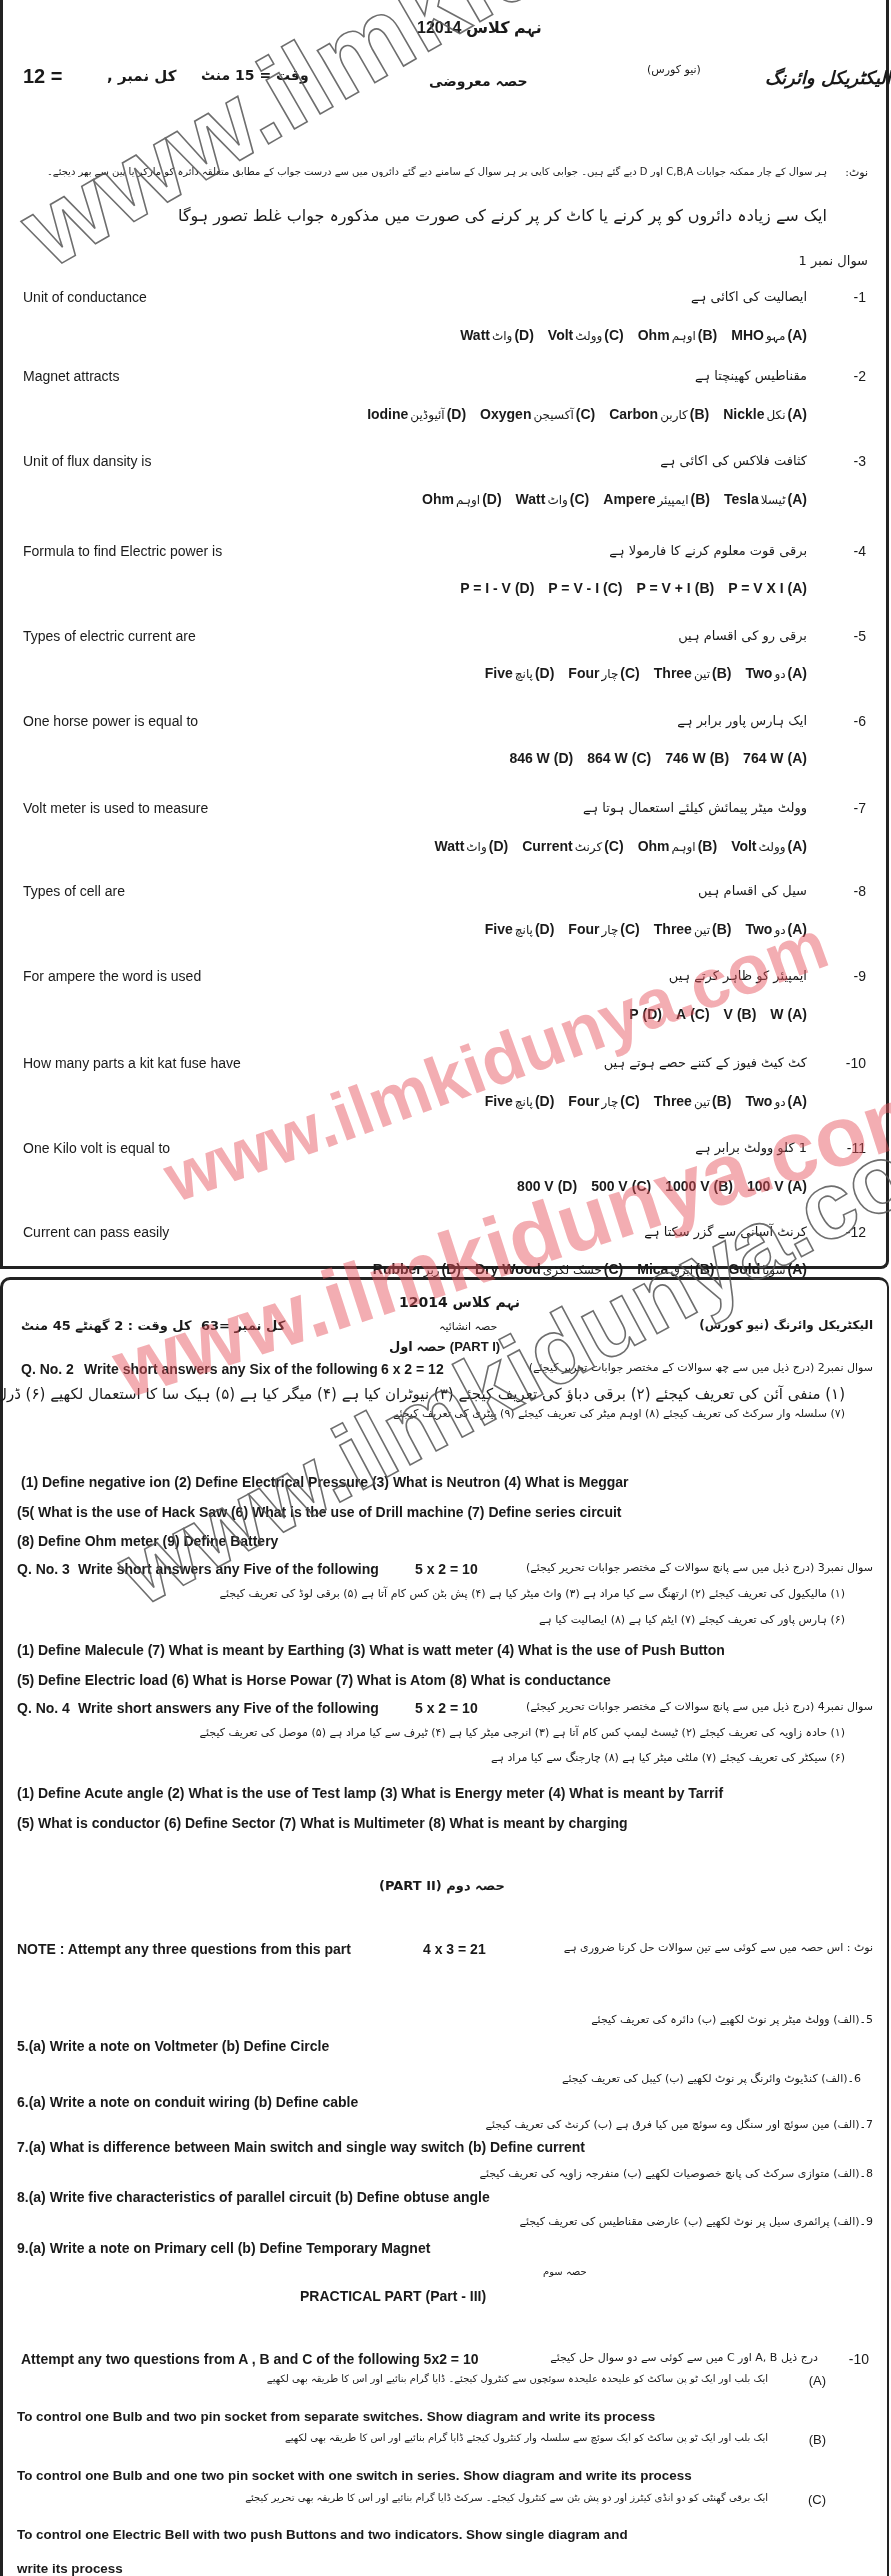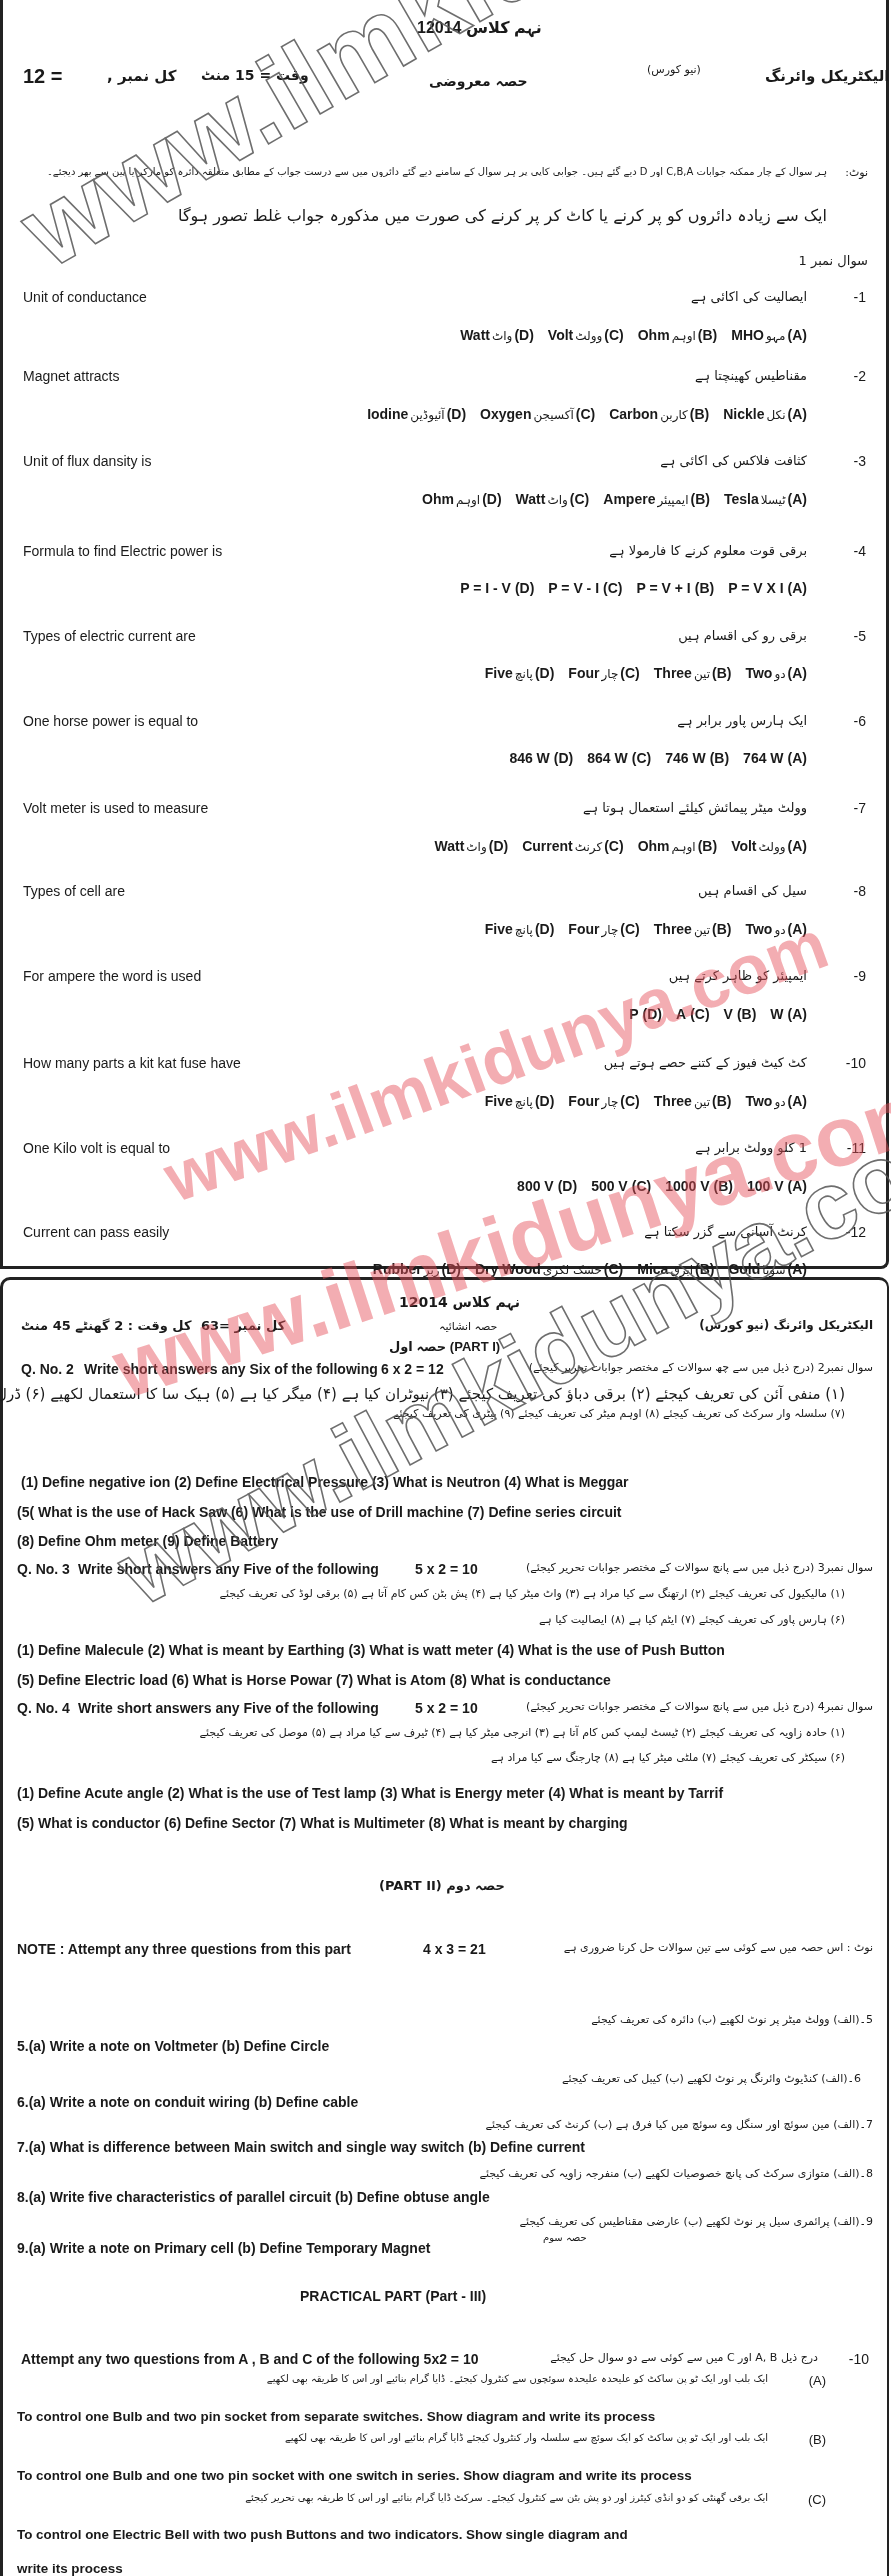--- a/index.html
+++ b/index.html
@@ -29,21 +29,21 @@
 
 <div class="page page1">
 
   <div class="abs bold" style="left:414px;top:18px;font-size:16px;">نہم کلاس 12014</div>
 
   <div class="abs bold" style="left:20px;top:65px;font-size:20px;">12 =</div>
   <div class="abs urdu bold" style="left:104px;top:67px;font-size:15px;">کل نمبر ,</div>
   <div class="abs urdu bold" style="left:198px;top:67px;font-size:14px;">وقت = 15 منٹ</div>
   <div class="abs urdu bold" style="left:426px;top:73px;font-size:14px;">حصہ معروضی</div>
   <div class="abs urdu" style="left:644px;top:63px;font-size:11px;">(نیو کورس)</div>
-  <div class="abs urdu bold" style="left:762px;top:67px;font-size:15px;">الیکٹریکل وائرنگ</div>
+  <div class="abs urdu bold" style="left:762px;top:67px;font-size:18px;font-style:italic;">الیکٹریکل وائرنگ</div>
 
   <div class="abs urdu" style="right:18px;top:166px;font-size:11px;">نوٹ:</div>
   <div class="abs urdu" style="right:59px;top:166px;font-size:10px;width:812px;text-align:right;overflow:hidden;">ہر سوال کے چار ممکنہ جوابات C,B,A اور D دیے گئے ہیں۔ جوابی کاپی پر ہر سوال کے سامنے دیے گئے دائروں میں سے درست جواب کے مطابق متعلقہ دائرہ کو مارکر یا پین سے بھر دیجئے۔</div>
   <div class="abs urdu" style="right:59px;top:206px;font-size:16px;">ایک سے زیادہ دائروں کو پر کرنے یا کاٹ کر پر کرنے کی صورت میں مذکورہ جواب غلط تصور ہوگا</div>
 
   <div class="abs urdu" style="right:18px;top:253px;font-size:13px;">سوال نمبر 1</div>
 
   <div id="mcq-container">
       <div class="abs en" style="left: 20px; top: 289px;">Unit of conductance</div>
       <div class="abs urdu" style="right: 79px; top: 289px;">ایصالیت کی اکائی ہے</div>
@@ -118,21 +118,21 @@
   <div class="abs bold" style="left:18px;top:194px;font-size:14px;">(1) Define negative ion   (2) Define Electrical Pressure    (3) What is Neutron  (4)  What is Meggar</div>
   <div class="abs bold" style="left:14px;top:224px;font-size:14px;">(5( What is the use of Hack Saw     (6) What is the use of Drill machine    (7) Define series circuit</div>
   <div class="abs bold" style="left:14px;top:253px;font-size:14px;">(8) Define Ohm meter      (9)  Define Battery</div>
 
   <div class="abs bold" style="left:14px;top:281px;font-size:14px;">Q. No. 3</div>
   <div class="abs bold" style="left:75px;top:281px;font-size:14px;">Write short answers any Five of the following</div>
   <div class="abs bold" style="left:412px;top:281px;font-size:14px;">5 x 2 = 10</div>
   <div class="abs urdu" style="right:14px;top:281px;font-size:11px;">سوال نمبر3 (درج ذیل میں سے پانچ سوالات کے مختصر جوابات تحریر کیجئے)</div>
   <div class="abs urdu" style="right:42px;top:307px;font-size:11px;">(۱) مالیکیول کی تعریف کیجئے (۲) ارتھنگ سے کیا مراد ہے (۳) واٹ میٹر کیا ہے (۴) پش بٹن کس کام آتا ہے (۵) برقی لوڈ کی تعریف کیجئے</div>
   <div class="abs urdu" style="right:42px;top:333px;font-size:11px;">(۶) ہارس پاور کی تعریف کیجئے (۷) ایٹم کیا ہے (۸) ایصالیت کیا ہے</div>
-  <div class="abs bold" style="left:14px;top:362px;font-size:14px;">(1)  Define Malecule  (2) What is meant by Earthing  (3) What is watt meter (4) What is the use of Push Button</div>
+  <div class="abs bold" style="left:14px;top:362px;font-size:14px;">(1)  Define Malecule  (7) What is meant by Earthing  (3) What is watt meter (4) What is the use of Push Button</div>
   <div class="abs bold" style="left:14px;top:392px;font-size:14px;">(5) Define Electric load (6) What is Horse Powar  (7) What is Atom (8) What is conductance</div>
 
   <div class="abs bold" style="left:14px;top:420px;font-size:14px;">Q. No. 4</div>
   <div class="abs bold" style="left:75px;top:420px;font-size:14px;">Write short answers any Five of the following</div>
   <div class="abs bold" style="left:412px;top:420px;font-size:14px;">5 x 2 = 10</div>
   <div class="abs urdu" style="right:14px;top:420px;font-size:11px;">سوال نمبر4 (درج ذیل میں سے پانچ سوالات کے مختصر جوابات تحریر کیجئے)</div>
   <div class="abs urdu" style="right:42px;top:446px;font-size:11px;">(۱) حادہ زاویہ کی تعریف کیجئے (۲) ٹیسٹ لیمپ کس کام آتا ہے (۳) انرجی میٹر کیا ہے (۴) ٹیرف سے کیا مراد ہے (۵) موصل کی تعریف کیجئے</div>
   <div class="abs urdu" style="right:42px;top:471px;font-size:11px;">(۶) سیکٹر کی تعریف کیجئے (۷) ملٹی میٹر کیا ہے (۸) چارجنگ سے کیا مراد ہے</div>
   <div class="abs bold" style="left:14px;top:505px;font-size:14px;">(1)  Define Acute angle   (2) What is the use of Test lamp   (3) What is Energy meter   (4) What is meant by Tarrif</div>
   <div class="abs bold" style="left:14px;top:535px;font-size:14px;">(5) What is conductor   (6) Define Sector    (7) What is Multimeter    (8) What is meant by charging</div>
@@ -149,21 +149,21 @@
       <div class="abs bold" style="left: 14px; top: 814px; font-size: 14px;">6.(a) Write a note on conduit wiring          (b)  Define cable</div>
       <div class="abs urdu" style="right: 14px; top: 838px; font-size: 11px;">7۔(الف) مین سوئچ اور سنگل وے سوئچ میں کیا فرق ہے  (ب) کرنٹ کی تعریف کیجئے</div>
       <div class="abs bold" style="left: 14px; top: 859px; font-size: 14px;">7.(a) What is difference between Main switch and single way switch      (b) Define current</div>
       <div class="abs urdu" style="right: 14px; top: 887px; font-size: 11px;">8۔(الف) متوازی سرکٹ کی پانچ خصوصیات لکھیے  (ب) منفرجہ زاویہ کی تعریف کیجئے</div>
       <div class="abs bold" style="left: 14px; top: 909px; font-size: 14px;">8.(a) Write five characteristics of parallel circuit     (b) Define obtuse angle</div>
       <div class="abs urdu" style="right: 14px; top: 935px; font-size: 11px;">9۔(الف) پرائمری سیل پر نوٹ لکھیے  (ب) عارضی مقناطیس کی تعریف کیجئے</div>
       <div class="abs bold" style="left: 14px; top: 960px; font-size: 14px;">9.(a) Write a note on Primary cell      (b) Define Temporary Magnet</div>
     </div>
 
   <div class="abs bold" style="left:297px;top:1008px;font-size:14px;">PRACTICAL PART      (Part - III)</div>
-  <div class="abs urdu" style="left:540px;top:952px;font-size:10px;">حصہ سوم</div>
+  <div class="abs urdu" style="left:540px;top:986px;font-size:10px;">حصہ سوم</div>
 
   <div class="abs bold" style="left:18px;top:1071px;font-size:14px;">Attempt any two questions from A , B and C of the following  5x2 = 10</div>
   <div class="abs urdu" style="right:69px;top:1071px;font-size:11px;">درج ذیل A, B اور C میں سے کوئی سے دو سوال حل کیجئے</div>
   <div class="abs" style="right:18px;top:1071px;font-size:14px;">-10</div>
 
   <div id="practical-container">
       <div class="abs" style="right: 61px; top: 1093px; font-size: 13px;">(A)</div>
       <div class="abs urdu" style="right: 119px; top: 1093px; font-size: 10px;">ایک بلب اور ایک ٹو پن ساکٹ کو علیحدہ علیحدہ سوئچوں سے کنٹرول کیجئے۔ ڈایا گرام بنائیے اور اس کا طریقہ بھی لکھیے</div>
       <div class="abs" style="left: 14px; top: 1129px; font-size: 13.4px; font-weight: bold;">To control one Bulb and   two pin socket from separate switches. Show diagram and write its process</div>
       <div class="abs" style="right: 61px; top: 1152px; font-size: 13px;">(B)</div>

